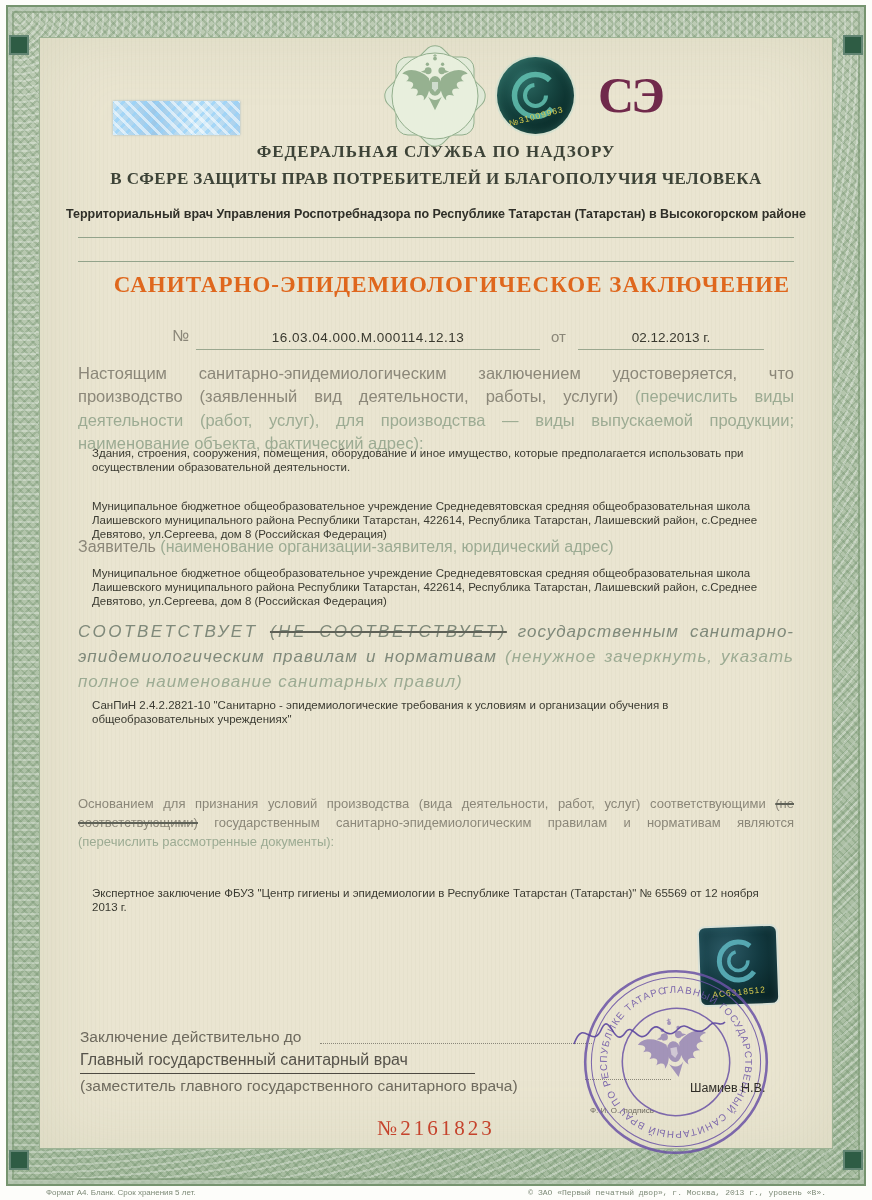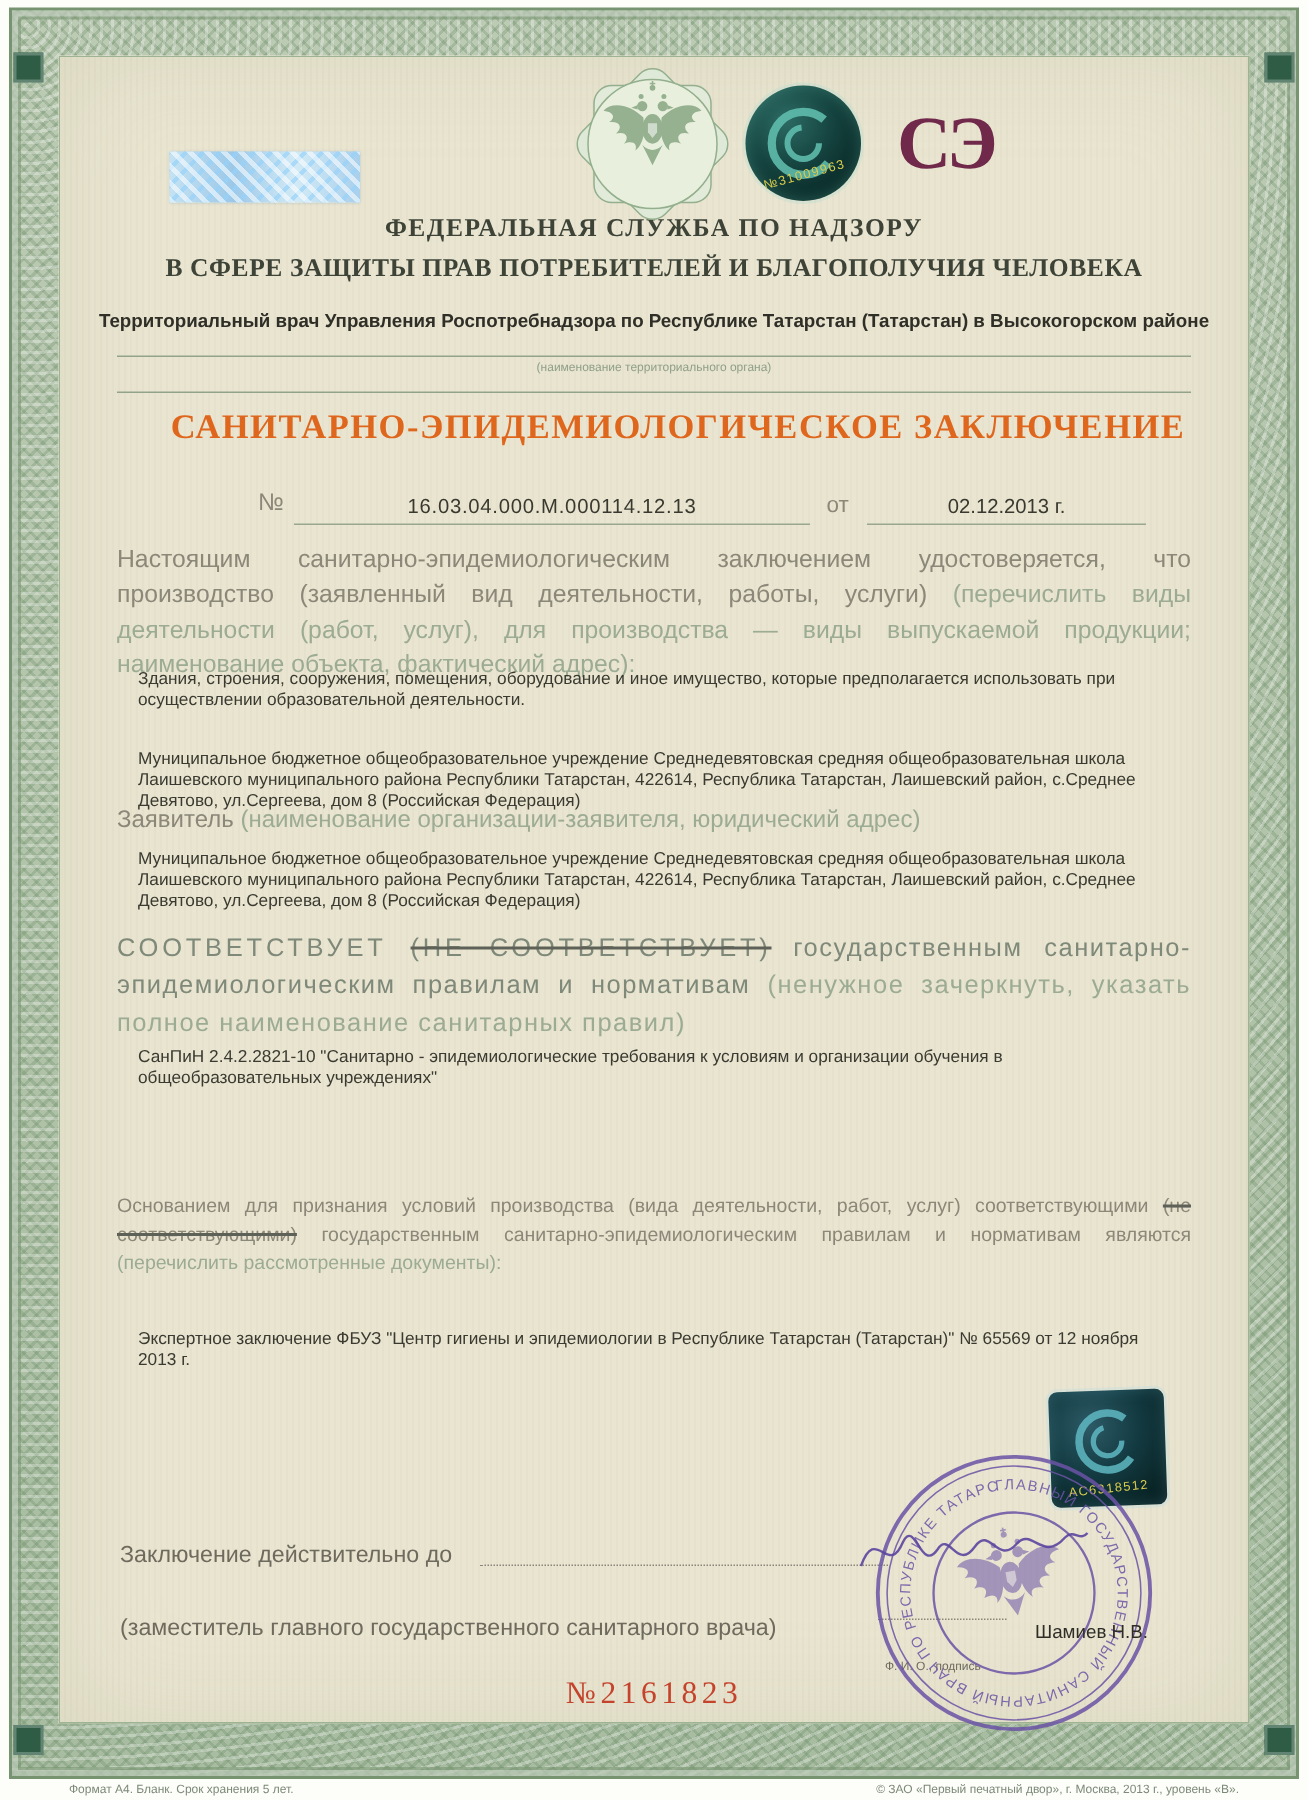--- a/index.html
+++ b/index.html
@@ -90,42 +90,42 @@
   
   .para { position:absolute; left:78px; width:716px; text-align:justify;
     color:#8b8779; font-size:16.5px; line-height:1.42; }
   .p1 { top:362px; }
   .note { color:#9cab93; }
   .filled { position:absolute; left:92px; width:694px; font-size:11.5px;
     line-height:1.22; color:#3a3a31; }
   .f1 { top:446px; } .f2 { top:499px; } .f3 { top:566px; } .f4 { top:698px; } .f5 { top:886px; }
   .applicant { position:absolute; left:78px; top:538px; width:716px;
     font-size:16px; color:#8b8779; }
-  .conforms { top:619px; font-size:17px; line-height:1.48; letter-spacing:1px; color:#7f897a; }
+  .conforms { top:619px; font-size:17px; line-height:1.48; letter-spacing:1px; color:#7f897a;font-style:italic; }
   .conforms .caps { letter-spacing:2.5px; }
   .struck { text-decoration:line-through; text-decoration-thickness:1.5px;
     text-decoration-color:#5e6157; }
   .basis { top:795px; font-size:13px; line-height:1.45; }
 
   
   .valid-until { position:absolute; left:80px; top:1028px; font-size:15.5px; color:#6e6a5e; }
   .dotline { position:absolute; border-bottom:1.5px dotted #8a877a; }
   .dl1 { left:320px; top:1030px; width:272px; height:14px; }
   .dl2 { left:585px; top:1066px; width:86px; height:14px; }
   .chief { position:absolute; left:80px; top:1051px; width:395px; height:23px;
     font-size:16px; color:#55524a; border-bottom:1px solid #4d4a42; }
   .deputy { position:absolute; left:80px; top:1077px; font-size:15.5px; color:#6e6a5e;text-align:center; }
   .fio-cap { position:absolute; left:590px; top:1086px; font-size:8px; color:#6e6a5e; z-index:2;margin-top:20px; }
   .signer { position:absolute; left:690px; top:1081px; font-size:12.5px; color:#2f2d27; z-index:5; }
   .serial { position:absolute; left:0; right:0; top:1116px; text-align:center;
     font-family:"Liberation Serif", serif; font-size:21px; color:#c5432c; letter-spacing:3px; }
 
   
   .pfooter { position:absolute; top:1188px; font-size:8px; color:#7d8a77; }
-  .pf-left { left:46px; } .pf-right { right:46px; }
+  .pf-left { left:46px; } .pf-right { right:46px;font-family:Liberation Mono, monospace; }
 </style>
 </head>
 <body>
 
 <div class="page">
 
   <svg width="0" height="0" style="position:absolute" aria-hidden="true">
     <symbol id="eagle" viewBox="0 0 100 100">
       <g fill="currentColor">
         <circle cx="50" cy="6" r="2.5"></circle>
@@ -172,21 +172,20 @@
       <text x="40" y="62" text-anchor="middle" transform="rotate(-15 40 62)" font-size="8.5" fill="#d9cc4e" letter-spacing="1">№31009963</text>
     </svg>
   </div>
 
   <div class="se-logo">СЭ</div>
 
   <div class="hdr hdr2">В СФЕРЕ ЗАЩИТЫ ПРАВ ПОТРЕБИТЕЛЕЙ И БЛАГОПОЛУЧИЯ ЧЕЛОВЕКА</div>
   <div class="hdr hdr1">ФЕДЕРАЛЬНАЯ СЛУЖБА ПО НАДЗОРУ</div>
   <div class="territorial">Территориальный врач Управления Роспотребнадзора по Республике Татарстан (Татарстан) в Высокогорском районе</div>
   <div class="rule r1"></div>
-  <div class="cap">(наименование территориального органа)</div>
   <div class="rule r2"></div>
 
   <div class="title">САНИТАРНО-ЭПИДЕМИОЛОГИЧЕСКОЕ ЗАКЛЮЧЕНИЕ</div>
 
   <div class="lbl no-label">№</div>
   <div class="no-value">16.03.04.000.М.000114.12.13</div>
   <div class="uline u1"></div>
   <div class="lbl ot-label">от</div>
   <div class="date-value">02.12.2013 г.</div>
   <div class="uline u2"></div>
@@ -212,20 +211,21 @@
   <div class="holo-square">
     <svg viewBox="0 0 77 77" width="77" height="77">
       <circle cx="38.5" cy="34" r="19" fill="none" stroke="#5fb9c2" stroke-width="5" stroke-dasharray="90 30" stroke-dashoffset="-12" opacity=".85"></circle>
       <circle cx="38.5" cy="34" r="9.5" fill="none" stroke="#5fb9c2" stroke-width="3.5" stroke-dasharray="42 17" opacity=".85"></circle>
       <text x="38.5" y="68" text-anchor="middle" transform="rotate(-4 38.5 68)" font-size="8.5" fill="#d9cc4e" letter-spacing="1">АС6318512</text>
     </svg>
   </div>
 
   <div class="valid-until">Заключение действительно до</div>
   <div class="dotline dl1"></div>
+  <div class="chief">Главный государственный санитарный врач</div>
   <div class="deputy">(заместитель главного государственного санитарного врача)</div>
   <div class="dotline dl2"></div>
   <div class="fio-cap">Ф. И. О., подпись</div>
   <div class="signer">Шамиев Н.В.</div>
 
   <svg class="stamp" viewBox="0 0 190 190">
     <circle cx="95" cy="95" r="88" fill="none" stroke="#6b53a6" stroke-width="2.5"></circle>
     <circle cx="95" cy="95" r="82" fill="none" stroke="#6b53a6" stroke-width="1"></circle>
     <circle cx="95" cy="95" r="52" fill="none" stroke="#6b53a6" stroke-width="1.5"></circle>
     <path id="stampArc" d="M95 28 A67 67 0 1 1 95 162 A67 67 0 1 1 95 28" fill="none"></path>

